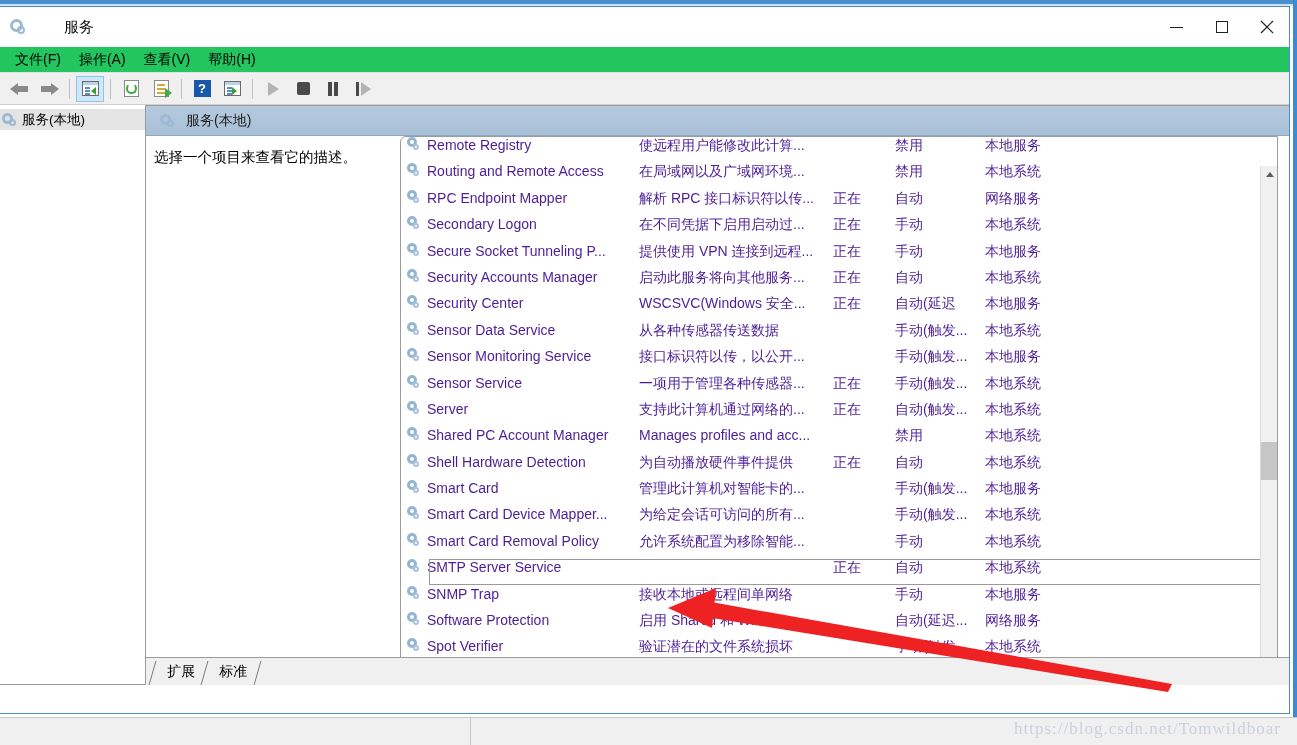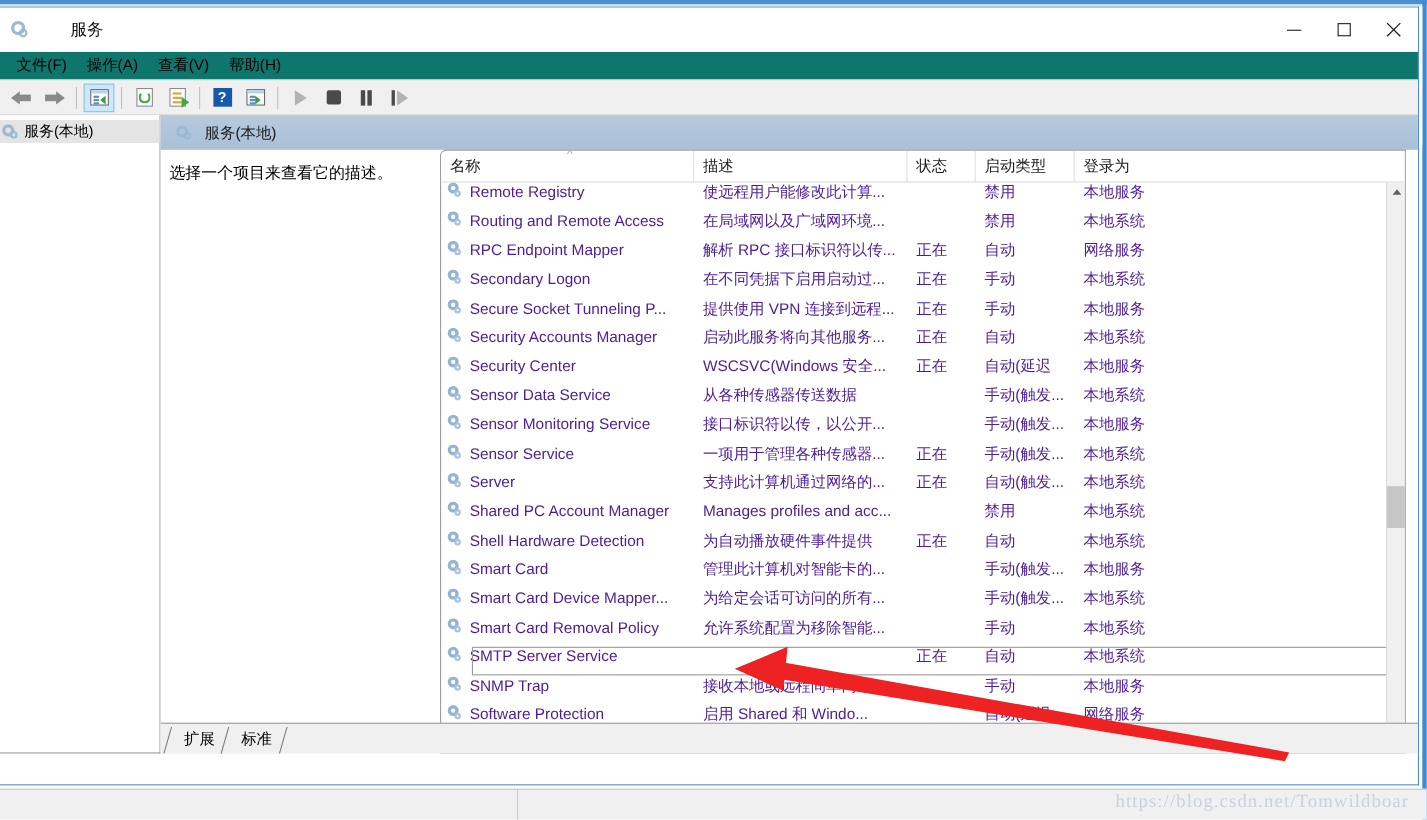--- a/index.html
+++ b/index.html
@@ -82,21 +82,21 @@
   .win-btn {
     width: 45px; height: 40px; display: flex; align-items: center; justify-content: center;
     font-size: 15px; color: #202020; cursor: default;
   }
   .minglyph { display: block; width: 13px; height: 1px; background: #202020; }
   .maxglyph { display: block; width: 12px; height: 12px; border: 1px solid #202020; }
 
   
   #menu-bar {
     height: 26px; display: flex; align-items: center;
-    background: #0f766e; padding-left: 6px;
+    background: #22c55e; padding-left: 6px;
     border-bottom: 1px solid #e3e3e3;
   }
   .menu-item {
     font-size: 14px; color: #000; padding: 3px 9px; cursor: default;
   }
 
   
   #toolbar {
     height: 32px; background: #f0f0f0;
     display: flex; align-items: center; padding-left: 4px;
@@ -480,27 +480,20 @@
       <div id="detail-header">
         <span class="tree-icon">
           <span class="g1"></span>
             <span class="g2"></span>
         </span>
         <span id="detail-header-label">服务(本地)</span>
       </div>
       <div id="detail-desc">选择一个项目来查看它的描述。</div>
 
       <div id="list-view">
-        <div id="list-header">
-            <div class="col-h c-name sorted">名称</div>
-            <div class="col-h c-desc">描述</div>
-            <div class="col-h c-state">状态</div>
-            <div class="col-h c-start">启动类型</div>
-            <div class="col-h c-logon">登录为</div>
-          </div>
         <div id="list-rows">
             <div class="row">
               <div class="row-cell c-name">
                 <span class="svc-icon">
                   <span class="sg1"></span>
                   <span class="sg2"></span>
                 </span>
                 <span>Remote Registry</span>
               </div>
               <div class="row-cell c-desc">使远程用户能修改此计算...</div>

